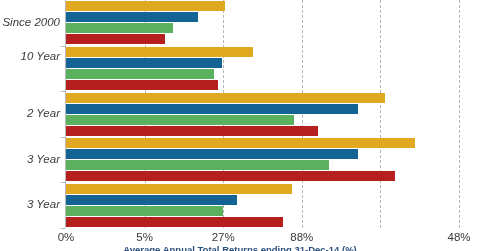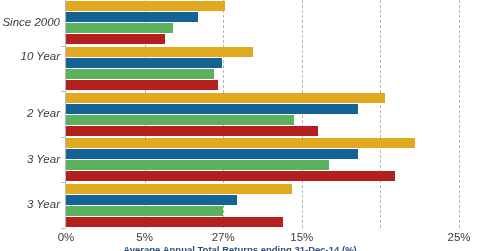--- a/index.html
+++ b/index.html
@@ -131,19 +131,19 @@
       <div class="cat-label-wrap" style="top: 15.8px;">Since 2000</div>
       <div class="cat-label-wrap" style="top: 50px;">10 Year</div>
       <div class="cat-label-wrap" style="top: 107px;">2 Year</div>
       <div class="cat-label-wrap" style="top: 152.6px;">3 Year</div>
       <div class="cat-label-wrap" style="top: 198.2px;">3 Year</div>
     </div>
   <div id="xticklabels">
       <div class="xtick-label" style="left: 66px;">0%</div>
       <div class="xtick-label" style="left: 144.6px;">5%</div>
       <div class="xtick-label" style="left: 223.2px;">27%</div>
-      <div class="xtick-label" style="left: 301.8px;">15%</div>
+      <div class="xtick-label" style="left: 301.8px;">88%</div>
       <div class="xtick-label" style="left: 367px; margin-top: 48px;">20%</div>
-      <div class="xtick-label" style="left: 459px;">25%</div>
+      <div class="xtick-label" style="left: 459px;">48%</div>
     </div>
 
   <div class="xaxis-title">Average Annual Total Returns ending 31-Dec-14 (%)</div>
 </div>
 
 </body></html>

